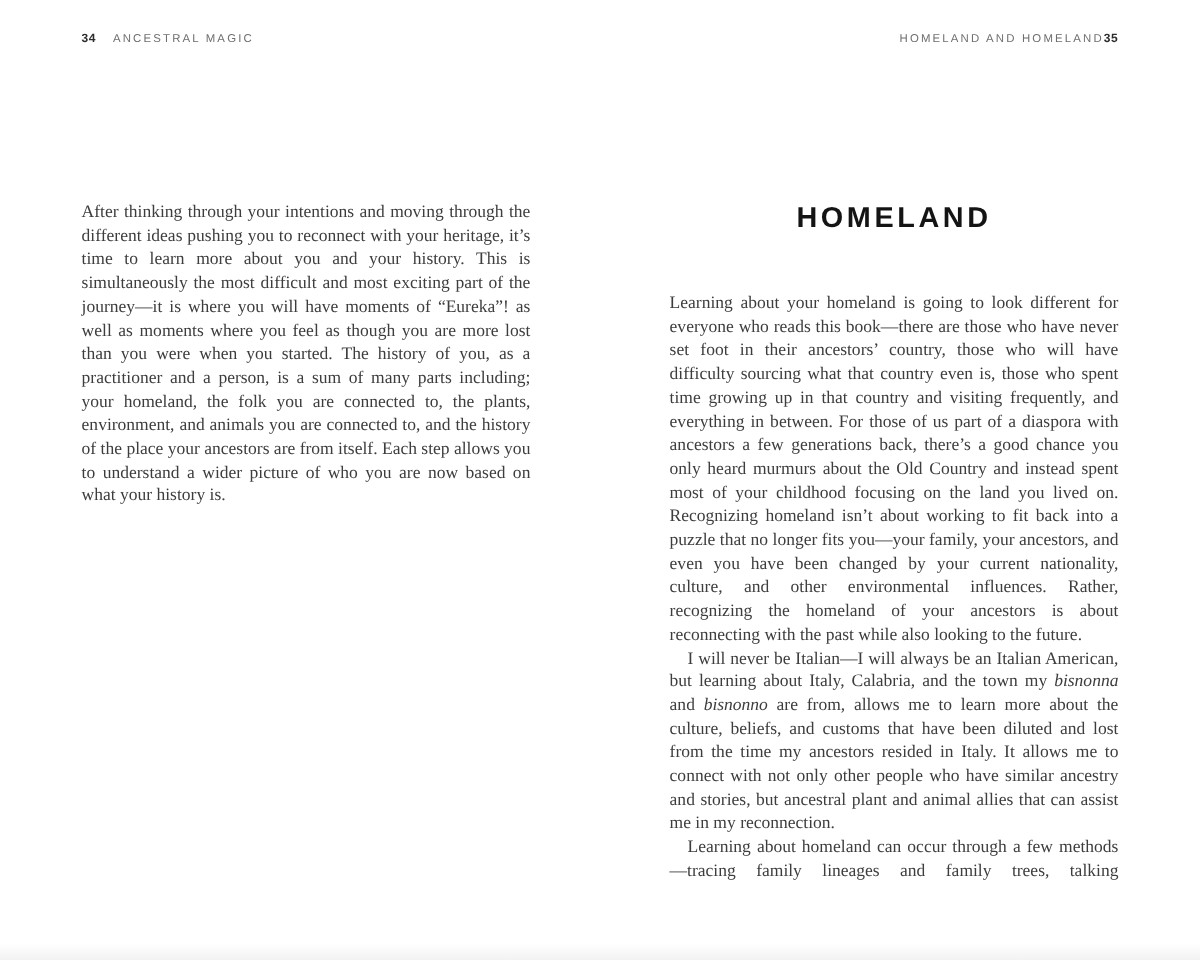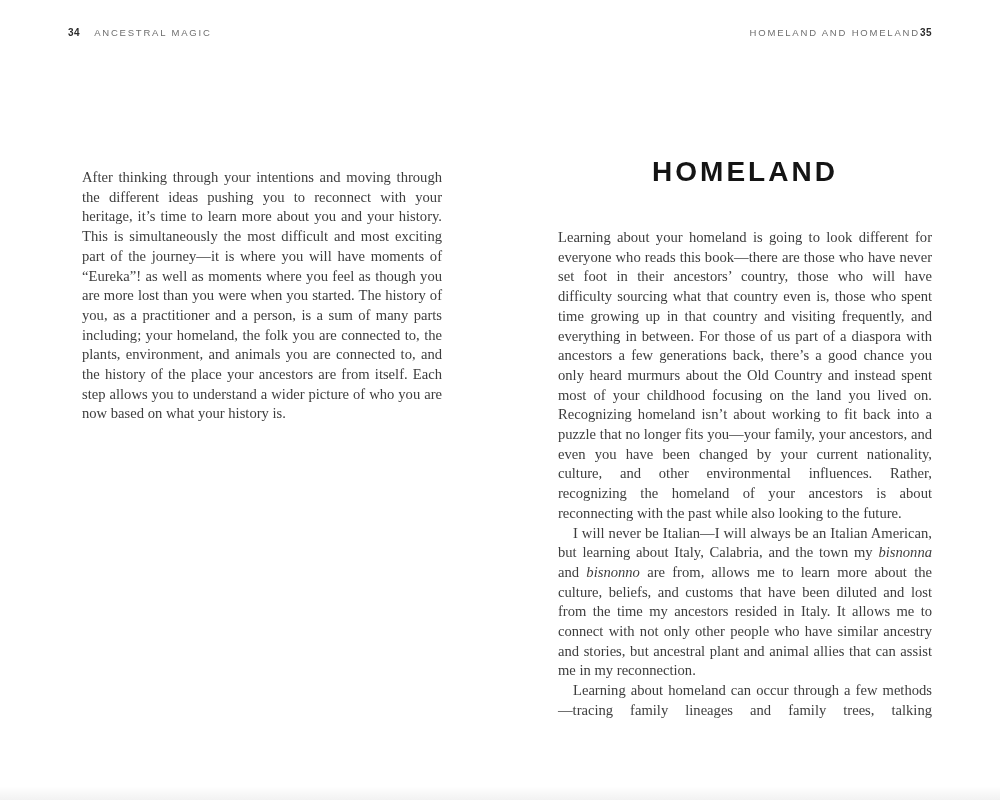--- a/index.html
+++ b/index.html
@@ -50,35 +50,35 @@
     letter-spacing: 0.5px;
     color: var(--page-number-text, #2c2c2c);
   }
   .head-left .page-num  { margin-right: 14px; }
   .head-right .page-num { }
 
   .chapter-heading {
     position: absolute;
     top: 156px;
     left: 0; right: 0;
-    margin: 0;
+    margin: 12px;
     text-align: center;
     font-family: "Liberation Sans", sans-serif;
     font-weight: bold;
-    font-size: 28px;
+    font-size: 24px;
     letter-spacing: 3px;
     color: var(--heading-text, #141414);
   }
 
   .body-text {
     position: absolute;
     left: 0; right: 0;
   }
-  .page-left  .body-text { top: 168px; margin-left: 14px; }
-  .page-right .body-text { top: 228px; }
+  .page-left  .body-text { top: 168px; }
+  .page-right .body-text { top: 244px; }
 
   .para {
     margin: 0;
     font-size: 14.6px;
     line-height: 19.7px;
     text-align: justify;
     color: var(--body-text, #3d3d3d);
   }
   .para.indent { text-indent: 15px; }
   .para.continued {

